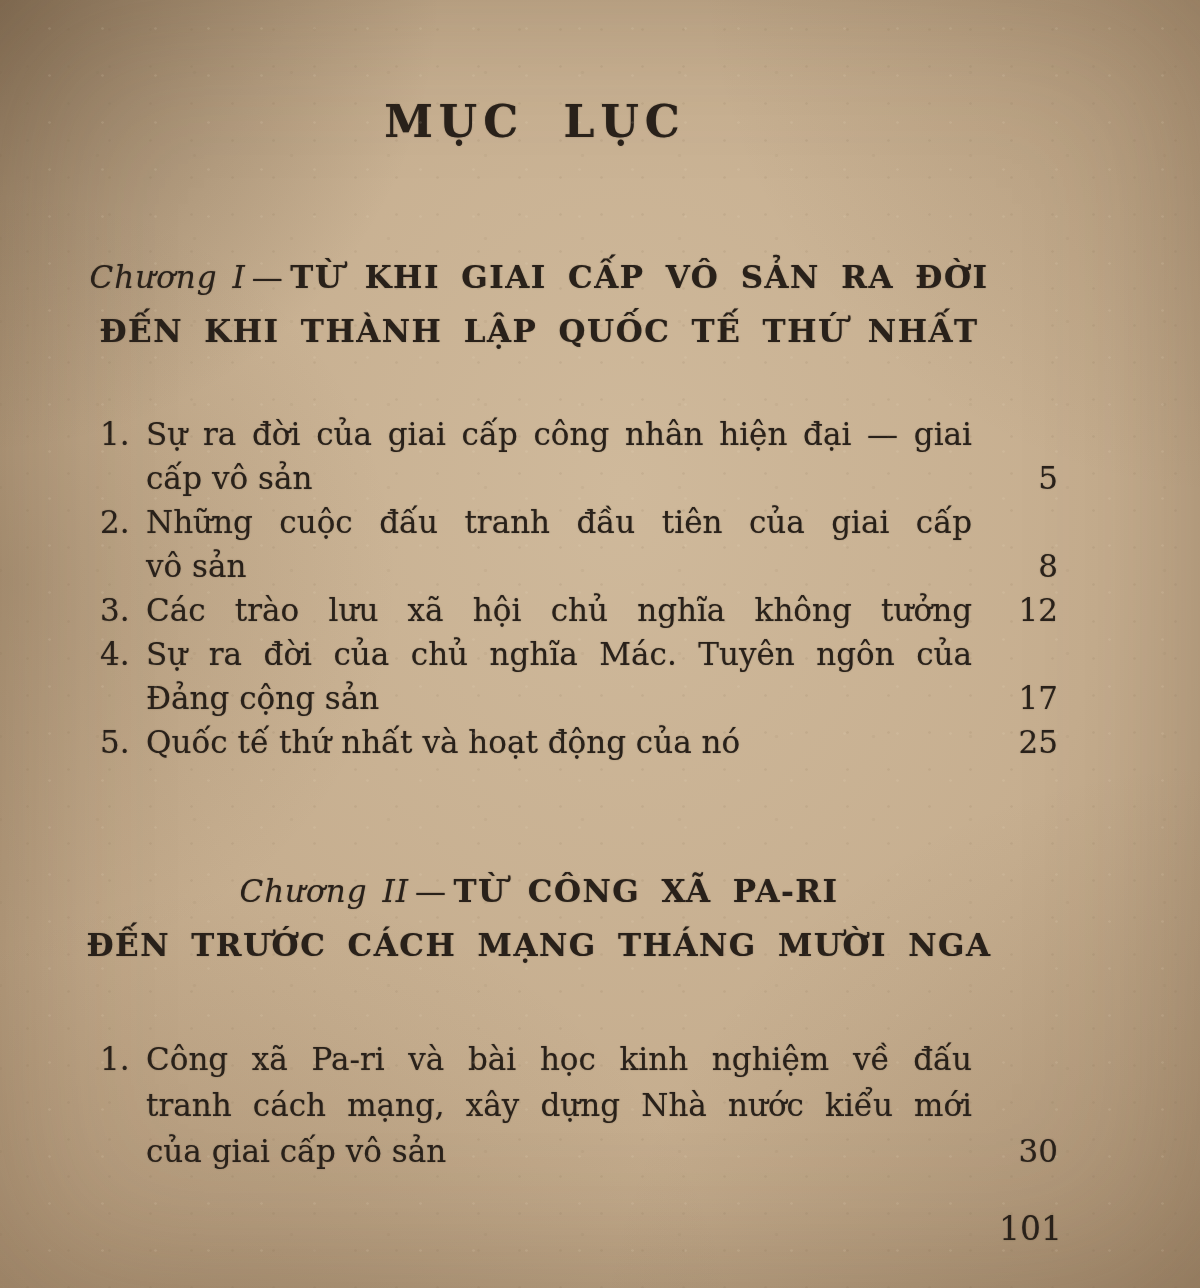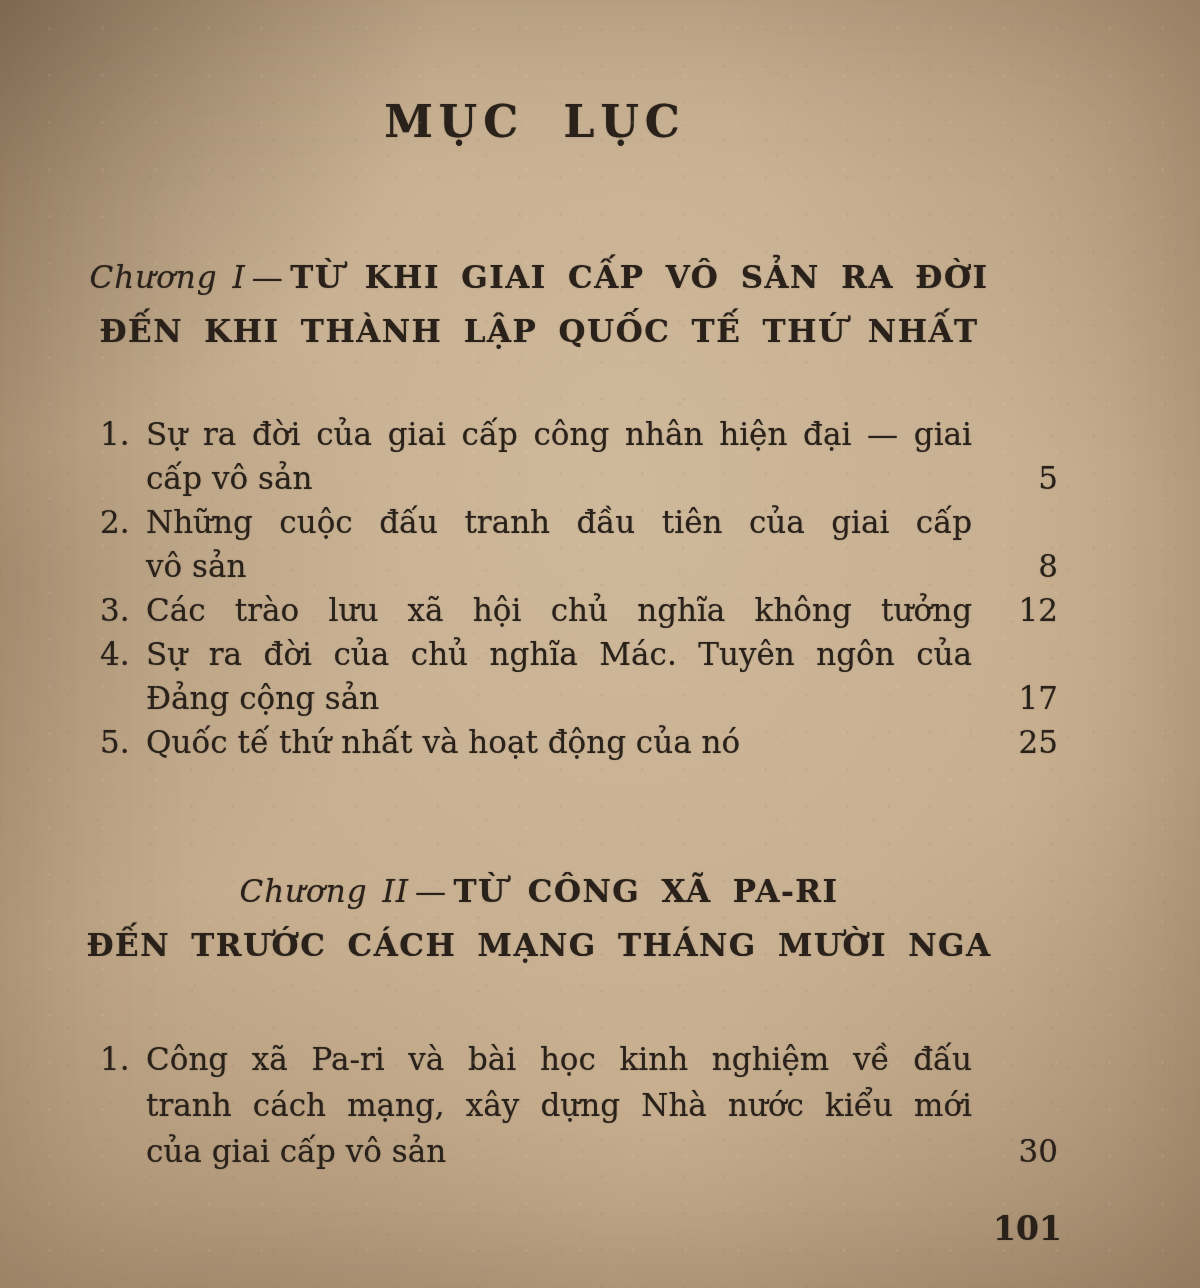--- a/index.html
+++ b/index.html
@@ -100,21 +100,20 @@
     width: 86px;
     flex: none;
     text-align: right;
   }
 
   .folio {
     position: absolute;
     right: 138px;
     bottom: 40px;
     font-size: 33px;
-    font-weight: bold;
   }
 </style>
 </head>
 <body>
 
 <div class="sheet">
 
   <h1 class="page-title">MỤC LỤC</h1>
 
   <section>

